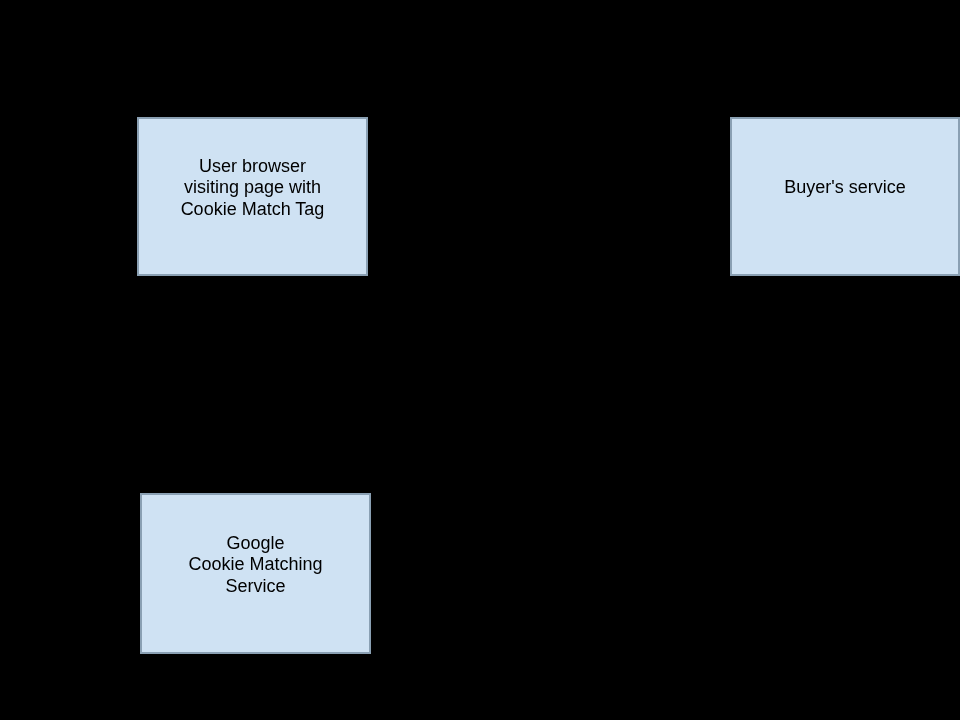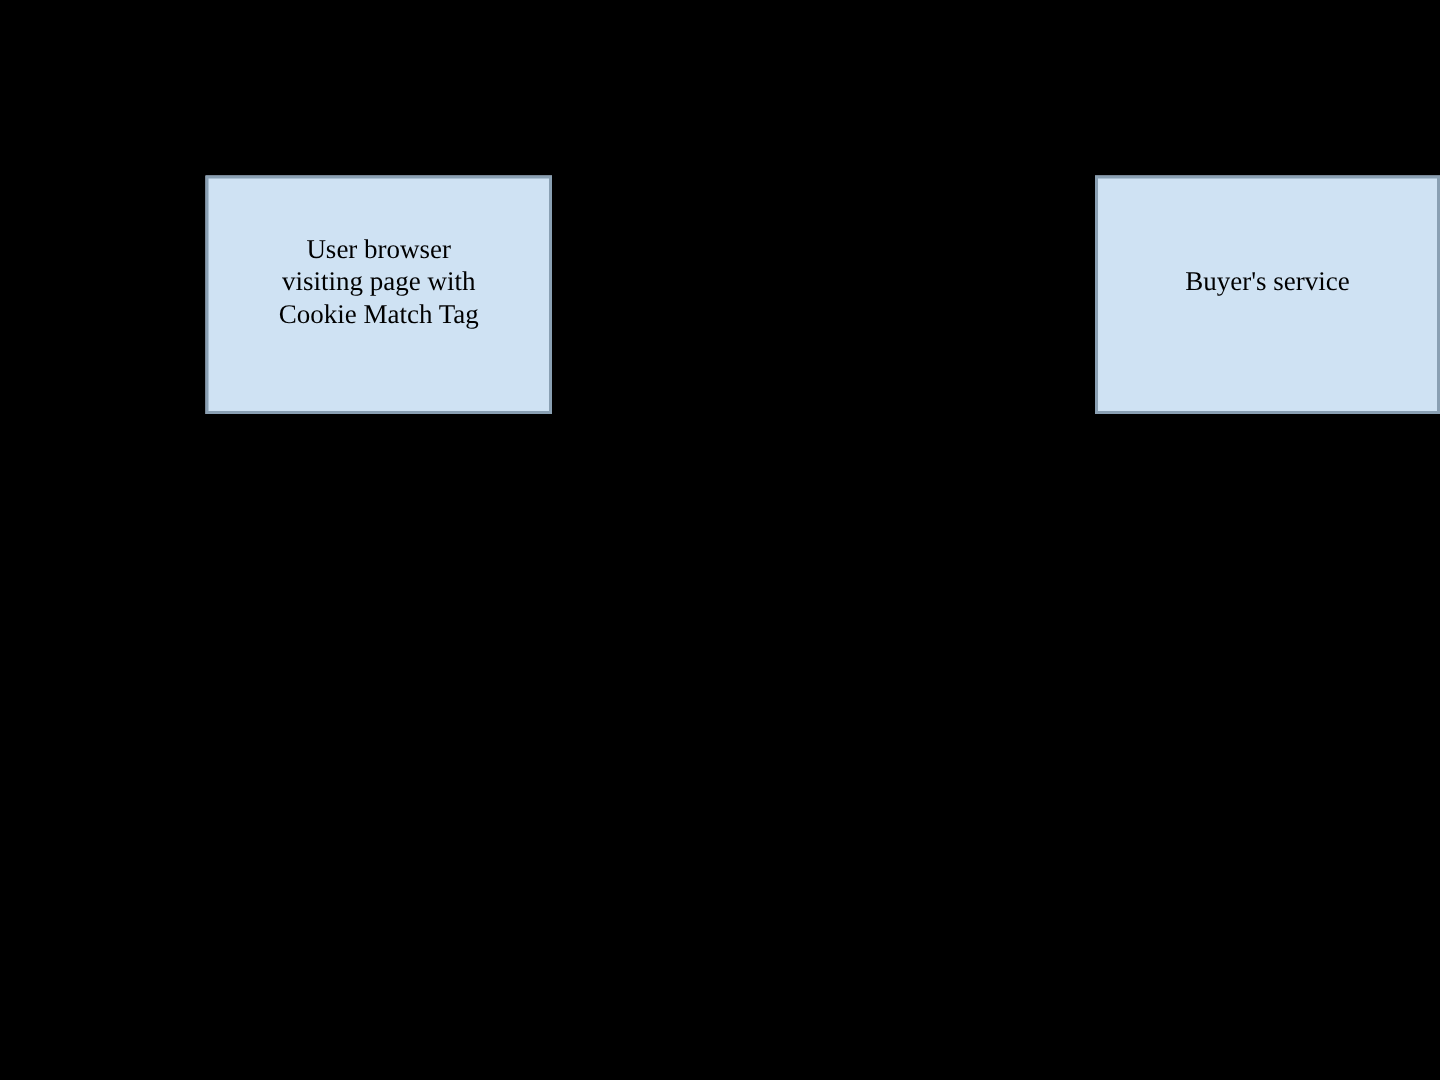--- a/index.html
+++ b/index.html
@@ -6,21 +6,21 @@
     margin: 0;
     padding: 0;
     background: #000000;
   }
   .canvas {
     position: relative;
     width: 960px;
     height: 720px;
     background: #000000;
     overflow: hidden;
-    font-family: Liberation Serif, serif;
+    font-family: Liberation Sans, sans-serif;
   }
   .node {
     position: absolute;
     box-sizing: border-box;
     background: #cfe2f3;
     border: 2px solid #8aa0b3;
     display: flex;
     align-items: center;
     justify-content: center;
     text-align: center;
@@ -59,14 +59,19 @@
   <div class="node node-user-browser">
     <span>User browser
 visiting page with
 Cookie Match Tag</span>
   </div>
 
   <div class="node node-buyers-service">
     <span>Buyer's service</span>
   </div>
 
+  <div class="node node-google-cms">
+    <span>Google
+Cookie Matching
+Service</span>
+  </div>
 
 </div>
 
 </body></html>

